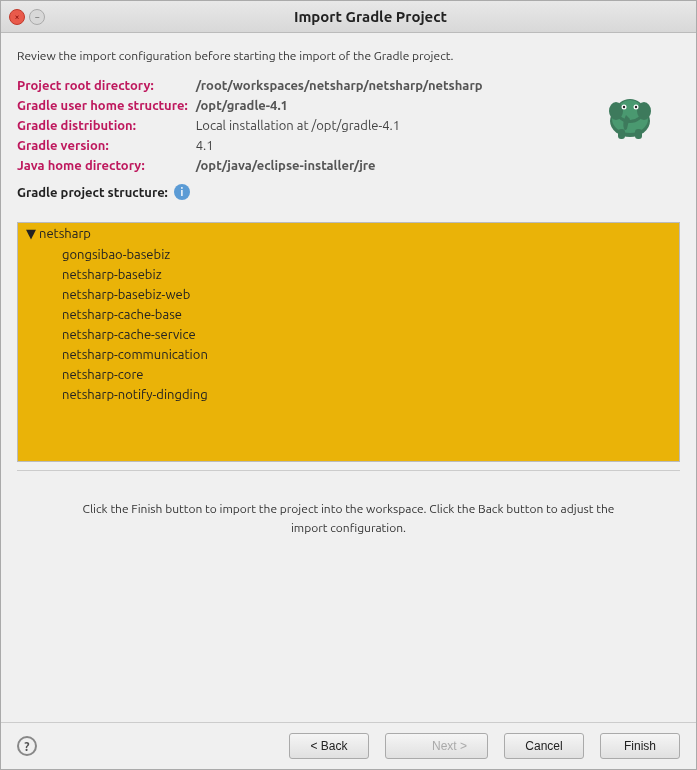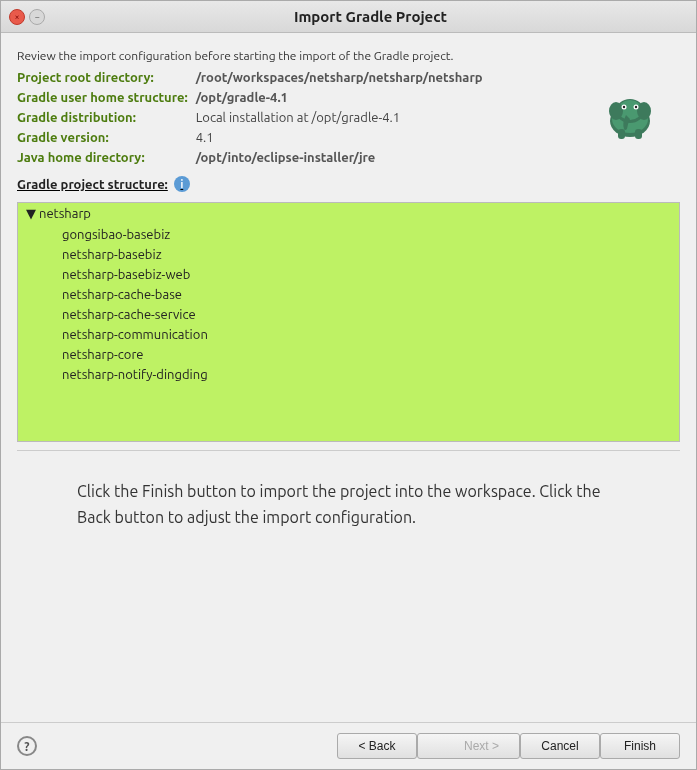--- a/index.html
+++ b/index.html
@@ -62,77 +62,76 @@
     }
     .section-title {
       font-weight: bold;
       font-size: 14px;
       color: #222;
       margin-bottom: 4px;
     }
     .section-desc {
       font-size: 12px;
       color: #333;
-      margin-bottom: 6px;
+      margin-bottom: 14px;
     }
     .elephant-icon {
       position: absolute;
       right: 24px;
       top: 44px;
     }
     .header-area {
       position: relative;
     }
     .info-grid {
       display: grid;
       grid-template-columns: auto 1fr;
       gap: 2px 8px;
       margin-bottom: 10px;
     }
     .info-label {
       font-weight: bold;
-      color: #4d7c0f;
+      color: #be185d;
       white-space: nowrap;
       padding: 2px 0;
     }
     .info-value {
       color: #444;
       padding: 2px 0;
     }
     .info-value.path {
       color: #555;
       font-weight: bold;
     }
     .structure-row {
       display: flex;
       align-items: center;
       gap: 6px;
-      margin-bottom: 10px;
-      text-decoration: underline;
+      margin-bottom: 22px;
     }
     .structure-label {
       font-weight: bold;
       color: #222;
     }
     .info-icon {
       width: 16px;
       height: 16px;
       border-radius: 50%;
       background: #5b9bd5;
       color: white;
       font-size: 10px;
       font-weight: bold;
       display: flex;
       align-items: center;
       justify-content: center;
       cursor: pointer;
     }
     .tree-container {
       border: 1px solid #bbb;
-      background: #bef264;
+      background: #eab308;
       flex: 1;
       overflow-y: auto;
       min-height: 220px;
       max-height: 240px;
     }
     .tree-item {
       padding: 3px 8px;
       cursor: pointer;
       color: #222;
       white-space: nowrap;
@@ -141,23 +140,23 @@
       background: #e8651a;
       color: white;
     }
     .tree-item.root {
       padding-left: 8px;
     }
     .tree-item.child {
       padding-left: 44px;
     }
     .bottom-text {
-      text-align: left;
+      text-align: center;
       color: #333;
-      font-size: 16px;
+      font-size: 12px;
       padding: 20px 60px 10px 60px;
       line-height: 1.6;
     }
     .divider {
       border: none;
       border-top: 1px solid #ccc;
       margin: 8px 0;
     }
     .footer {
       display: flex;
@@ -165,21 +164,21 @@
       padding: 10px 16px;
       border-top: 1px solid #ccc;
       background: #f0f0f0;
       flex-shrink: 0;
     }
     .footer-help {
       margin-right: auto;
     }
     .footer-buttons {
       display: flex;
-      gap: 0;
+      gap: 16px;
     }
     .btn {
       padding: 5px 20px;
       border: 1px solid #aaa;
       background: linear-gradient(to bottom, #f5f5f5, #e0e0e0);
       color: #222;
       font-size: 12px;
       cursor: pointer;
       border-radius: 3px;
       min-width: 80px;
@@ -256,21 +255,21 @@
       <div class="info-label">Gradle user home structure:</div>
       <div class="info-value path">/opt/gradle-4.1</div>
 
       <div class="info-label">Gradle distribution:</div>
       <div class="info-value">Local installation at /opt/gradle-4.1</div>
 
       <div class="info-label">Gradle version:</div>
       <div class="info-value">4.1</div>
 
       <div class="info-label">Java home directory:</div>
-      <div class="info-value path">/opt/into/eclipse-installer/jre</div>
+      <div class="info-value path">/opt/java/eclipse-installer/jre</div>
     </div>
 
     <div class="structure-row">
       <span class="structure-label">Gradle project structure:</span>
       <div class="info-icon">i</div>
     </div>
 
     <div class="tree-container">
       <div class="tree-item root">
         <span>▼ </span><span>netsharp</span>

